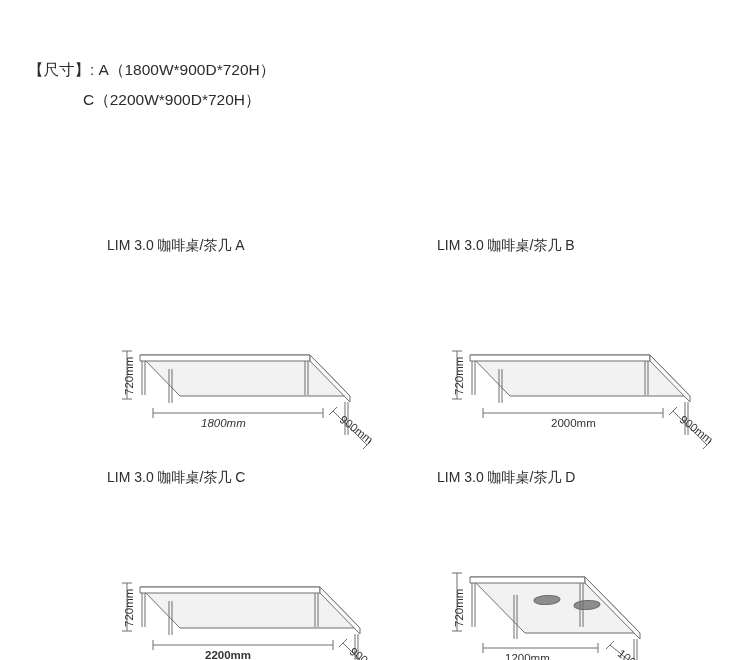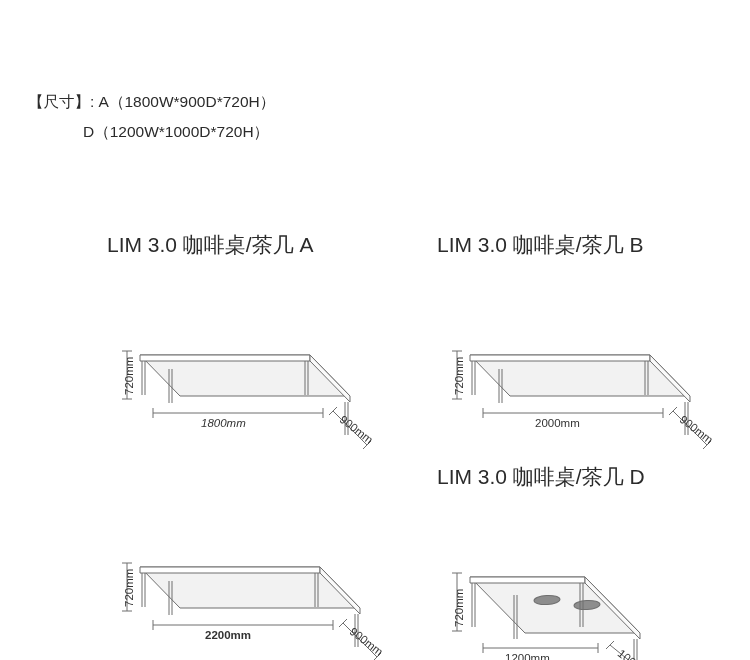--- a/index.html
+++ b/index.html
@@ -15,21 +15,20 @@
     overflow: hidden;
     position: relative;
   }
 
   
   .spec-block {
     position: absolute;
     left: 28px;
     top: 55px;
     width: 430px;
-    margin-top: 32px;
   }
   .spec-line {
     font-size: 15.5px;
     line-height: 30px;
     color: #2b2b2b;
     white-space: nowrap;
   }
   .spec-line .indent {
     display: inline-block;
     width: 55px;
@@ -46,21 +45,21 @@
     position: absolute;
     width: 330px;
     height: 220px;
   }
   .cell.c0 { left: 105px; top: 0px; }
   .cell.c1 { left: 435px; top: 0px; }
   .cell.c2 { left: 105px; top: 232px; }
   .cell.c3 { left: 435px; top: 232px; }
 
   .cell-title {
-    font-size: 21px;
+    font-size: 14px;
     color: #2b2b2b;
     line-height: 20px;
     white-space: nowrap;
     margin: 0 0 0 2px;
   }
 
   .fig {
     position: relative;
     width: 320px;
     height: 170px;
@@ -86,21 +85,21 @@
   }
 </style>
 </head>
 <body>
 
 <div class="spec-block">
   <div class="spec-line">
     <span>【尺寸】: A</span><span>（1800W*900D*720H）</span>
   </div>
   <div class="spec-line">
-    <span class="indent"></span><span>D</span><span>（1200W*1000D*720H）</span>
+    <span class="indent"></span><span>C</span><span>（2200W*900D*720H）</span>
   </div>
 </div>
 
 <div class="grid">
 
   <div class="cell c0">
     <div class="cell-title">LIM 3.0 咖啡桌/茶几 A</div>
     <div class="fig">
       <svg width="320" height="170" viewBox="0 0 320 170">
 
@@ -154,26 +153,27 @@
         <line x1="17" y1="68" x2="27" y2="68" stroke="#6f6f6f" stroke-width="1"></line>
         <line x1="17" y1="116" x2="27" y2="116" stroke="#6f6f6f" stroke-width="1"></line>
         <line x1="48" y1="130" x2="228" y2="130" stroke="#6f6f6f" stroke-width="1"></line>
         <line x1="48" y1="125" x2="48" y2="135" stroke="#6f6f6f" stroke-width="1"></line>
         <line x1="228" y1="125" x2="228" y2="135" stroke="#6f6f6f" stroke-width="1"></line>
         <line x1="238" y1="128" x2="272" y2="162" stroke="#6f6f6f" stroke-width="1"></line>
         <line x1="234" y1="132" x2="242" y2="124" stroke="#6f6f6f" stroke-width="1"></line>
         <line x1="268" y1="166" x2="276" y2="158" stroke="#6f6f6f" stroke-width="1"></line>
       </svg>
       <div class="dim-label dim-vert" style="left:18px; top:112px;">720mm</div>
-      <div class="dim-label" style="left:100px; top:134px;">2000mm</div>
+      <div class="dim-label" style="left:116px; top:134px;">2000mm</div>
       <div class="dim-label dim-depth" style="left:250px; top:130px;">900mm</div>
     </div>
   </div>
 
   <div class="cell c2">
+    <div class="cell-title">LIM 3.0 咖啡桌/茶几 C</div>
     <div class="fig">
       <svg width="320" height="170" viewBox="0 0 320 170">
         <polygon points="35,72 215,72 255,113 75,113" fill="#f2f2f2" stroke="#6f6f6f" stroke-width="1"></polygon>
         <polygon points="35,72 215,72 215,78 35,78" fill="#ffffff" stroke="#6f6f6f" stroke-width="1"></polygon>
         <polygon points="215,72 255,113 255,119 215,78" fill="#fafafa" stroke="#6f6f6f" stroke-width="1"></polygon>
         <line x1="37" y1="78" x2="37" y2="112" stroke="#6f6f6f" stroke-width="1"></line>
         <line x1="40" y1="78" x2="40" y2="112" stroke="#6f6f6f" stroke-width="1"></line>
         <line x1="64" y1="86" x2="64" y2="120" stroke="#6f6f6f" stroke-width="1"></line>
         <line x1="67" y1="86" x2="67" y2="120" stroke="#6f6f6f" stroke-width="1"></line>
         <line x1="210" y1="78" x2="210" y2="112" stroke="#6f6f6f" stroke-width="1"></line>

